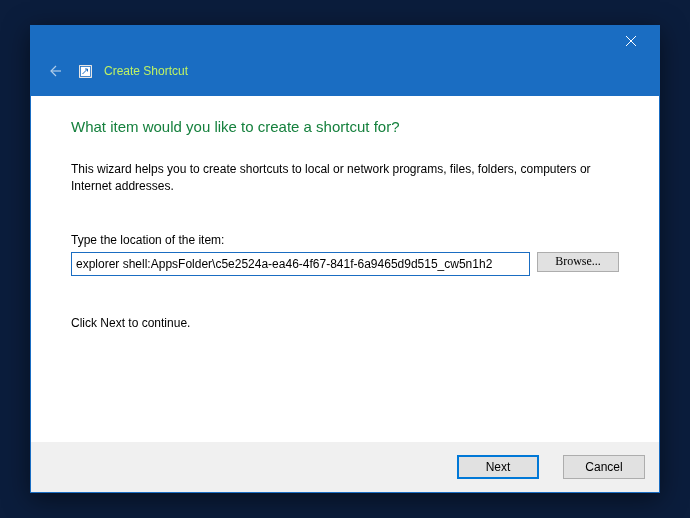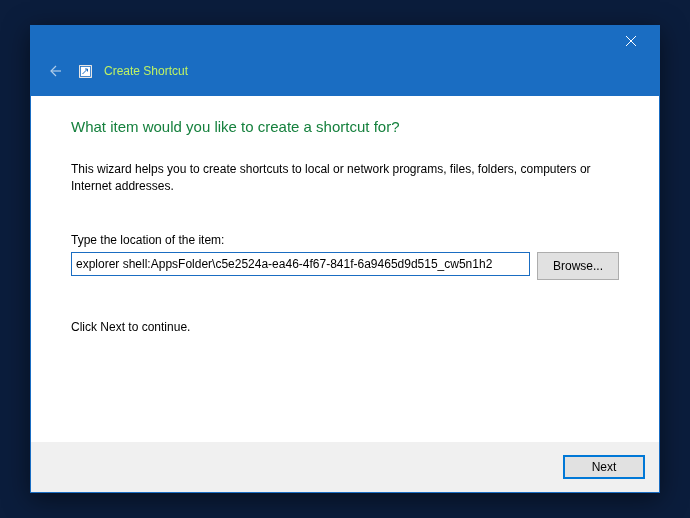--- a/index.html
+++ b/index.html
@@ -87,25 +87,25 @@
       flex: 1;
       height: 24px;
       border: 1px solid #1a6dc2;
       padding: 2px 4px;
       font-family: inherit;
       font-size: 12px;
       outline: none;
       background: #fff;
     }
     .browse-btn {
-      height: 28px;
+      height: 20px;
       width: 82px;
       background: #e1e1e1;
       border: 1px solid #adadad;
-      font-family: Liberation Sans, sans-serif;
+      font-family: Liberation Serif, serif;
       font-size: 12px;
       cursor: pointer;
     }
     .continue-text {
       font-size: 12px;
     }
     .footer {
       height: 50px;
       background: #f0f0f0;
       display: flex;
@@ -161,14 +161,15 @@
     <p class="para">This wizard helps you to create shortcuts to local or network programs, files, folders, computers or Internet addresses.</p>
     <div class="label">Type the location of the item:</div>
     <div class="input-row">
       <input type="text" class="location-input" value="explorer shell:AppsFolder\c5e2524a-ea46-4f67-841f-6a9465d9d515_cw5n1h2" style="">
       <button class="browse-btn">Browse...</button>
     </div>
     <div class="continue-text">Click Next to continue.</div>
   </div>
   <div class="footer">
     <button class="footer-btn primary">Next</button>
+    <button class="footer-btn">Cancel</button>
   </div>
 </div>
 
 </body></html>

